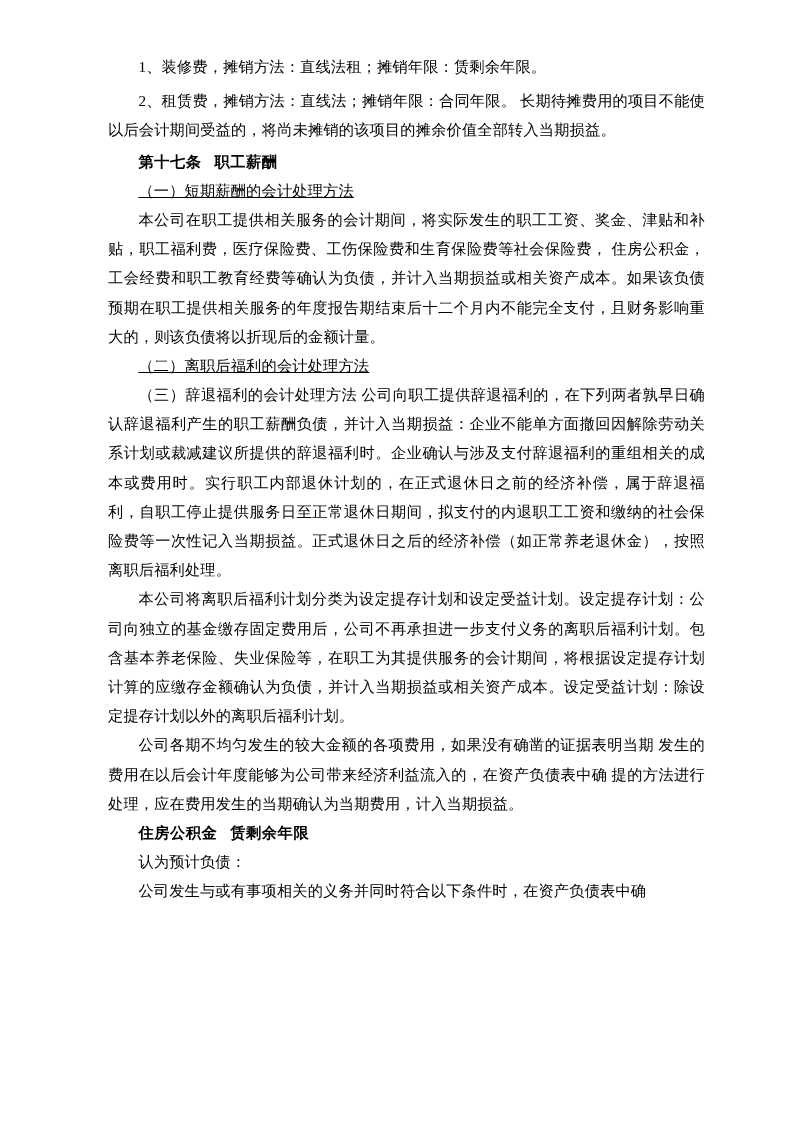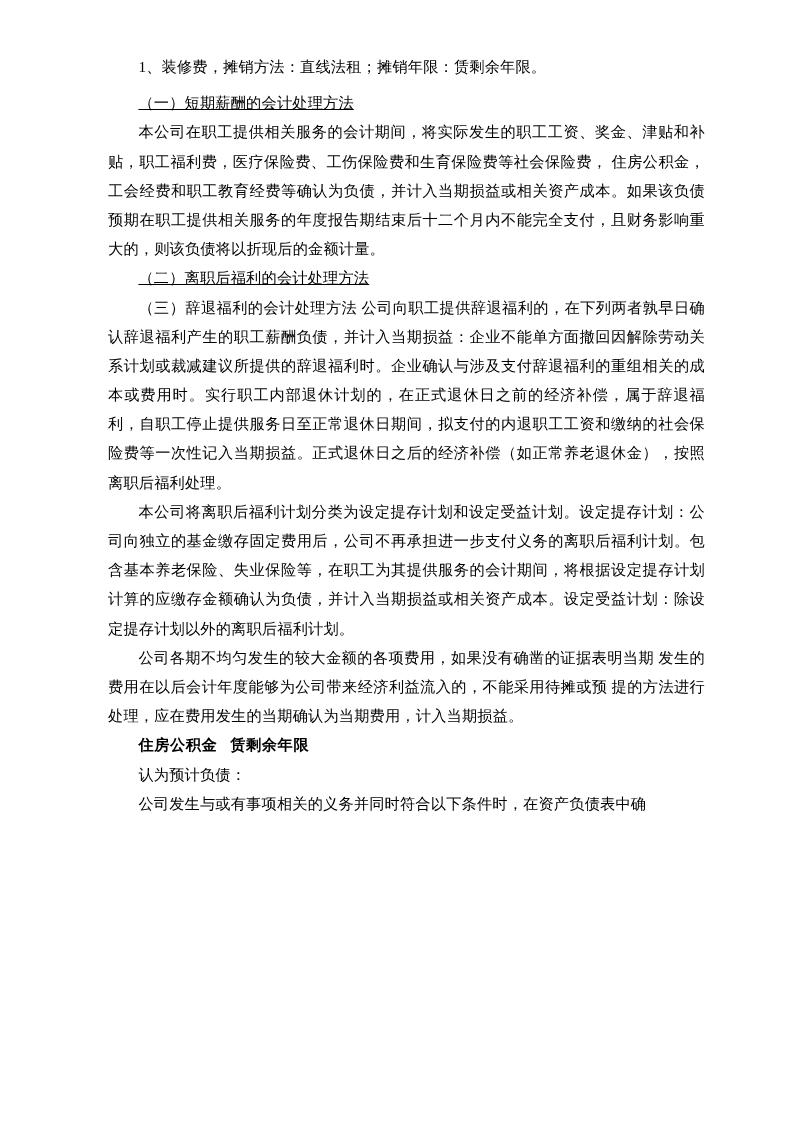--- a/index.html
+++ b/index.html
@@ -58,34 +58,36 @@
 </style>
 </head>
 <body>
 
 <div class="page">
   <div class="doc-body">
 
     <p class="para">1、装修费，摊销方法：直线法租；摊销年限：赁剩余年限。</p>
     <div class="spacer-sm"></div>
 
+    <p class="para">2、租赁费，摊销方法：直线法；摊销年限：合同年限。 长期待摊费用的项目不能使以后会计期间受益的，将尚未摊销的该项目的摊余价值全部转入当期损益。</p>
     <div class="spacer-xs"></div>
 
+    <p class="heading"><span>第十七条</span><span class="gap"></span><span>职工薪酬</span></p>
 
     <p class="sub">（一）短期薪酬的会计处理方法</p>
 
     <p class="blockpara">本公司在职工提供相关服务的会计期间，将实际发生的职工工资、奖金、津贴和补贴，职工福利费，医疗保险费、工伤保险费和生育保险费等社会保险费， 住房公积金，工会经费和职工教育经费等确认为负债，并计入当期损益或相关资产成本。如果该负债预期在职工提供相关服务的年度报告期结束后十二个月内不能完全支付，且财务影响重大的，则该负债将以折现后的金额计量。</p>
 
     <p class="sub">（二）离职后福利的会计处理方法</p>
 
     <p class="blockpara">（三）辞退福利的会计处理方法 公司向职工提供辞退福利的，在下列两者孰早日确认辞退福利产生的职工薪酬负债，并计入当期损益：企业不能单方面撤回因解除劳动关系计划或裁减建议所提供的辞退福利时。企业确认与涉及支付辞退福利的重组相关的成本或费用时。实行职工内部退休计划的，在正式退休日之前的经济补偿，属于辞退福利，自职工停止提供服务日至正常退休日期间，拟支付的内退职工工资和缴纳的社会保险费等一次性记入当期损益。正式退休日之后的经济补偿（如正常养老退休金），按照离职后福利处理。</p>
 
     <p class="blockpara">本公司将离职后福利计划分类为设定提存计划和设定受益计划。设定提存计划：公司向独立的基金缴存固定费用后，公司不再承担进一步支付义务的离职后福利计划。包含基本养老保险、失业保险等，在职工为其提供服务的会计期间，将根据设定提存计划计算的应缴存金额确认为负债，并计入当期损益或相关资产成本。设定受益计划：除设定提存计划以外的离职后福利计划。</p>
 
-    <p class="blockpara">公司各期不均匀发生的较大金额的各项费用，如果没有确凿的证据表明当期 发生的费用在以后会计年度能够为公司带来经济利益流入的，不能采用待摊或预 提的方法进行处理，应在费用发生的当期确认为当期费用，计入当期损益。</p>
+    <p class="blockpara">公司各期不均匀发生的较大金额的各项费用，如果没有确凿的证据表明当期 发生的费用在以后会计年度能够为公司带来经济利益流入的，在资产负债表中确 提的方法进行处理，应在费用发生的当期确认为当期费用，计入当期损益。</p>
 
     <p class="heading"><span>住房公积金</span><span class="gap"></span><span>赁剩余年限</span></p>
 
     <p class="blockpara">认为预计负债：</p>
 
     <p class="blockpara">公司发生与或有事项相关的义务并同时符合以下条件时，在资产负债表中确</p>
 
   </div>
 </div>
 

